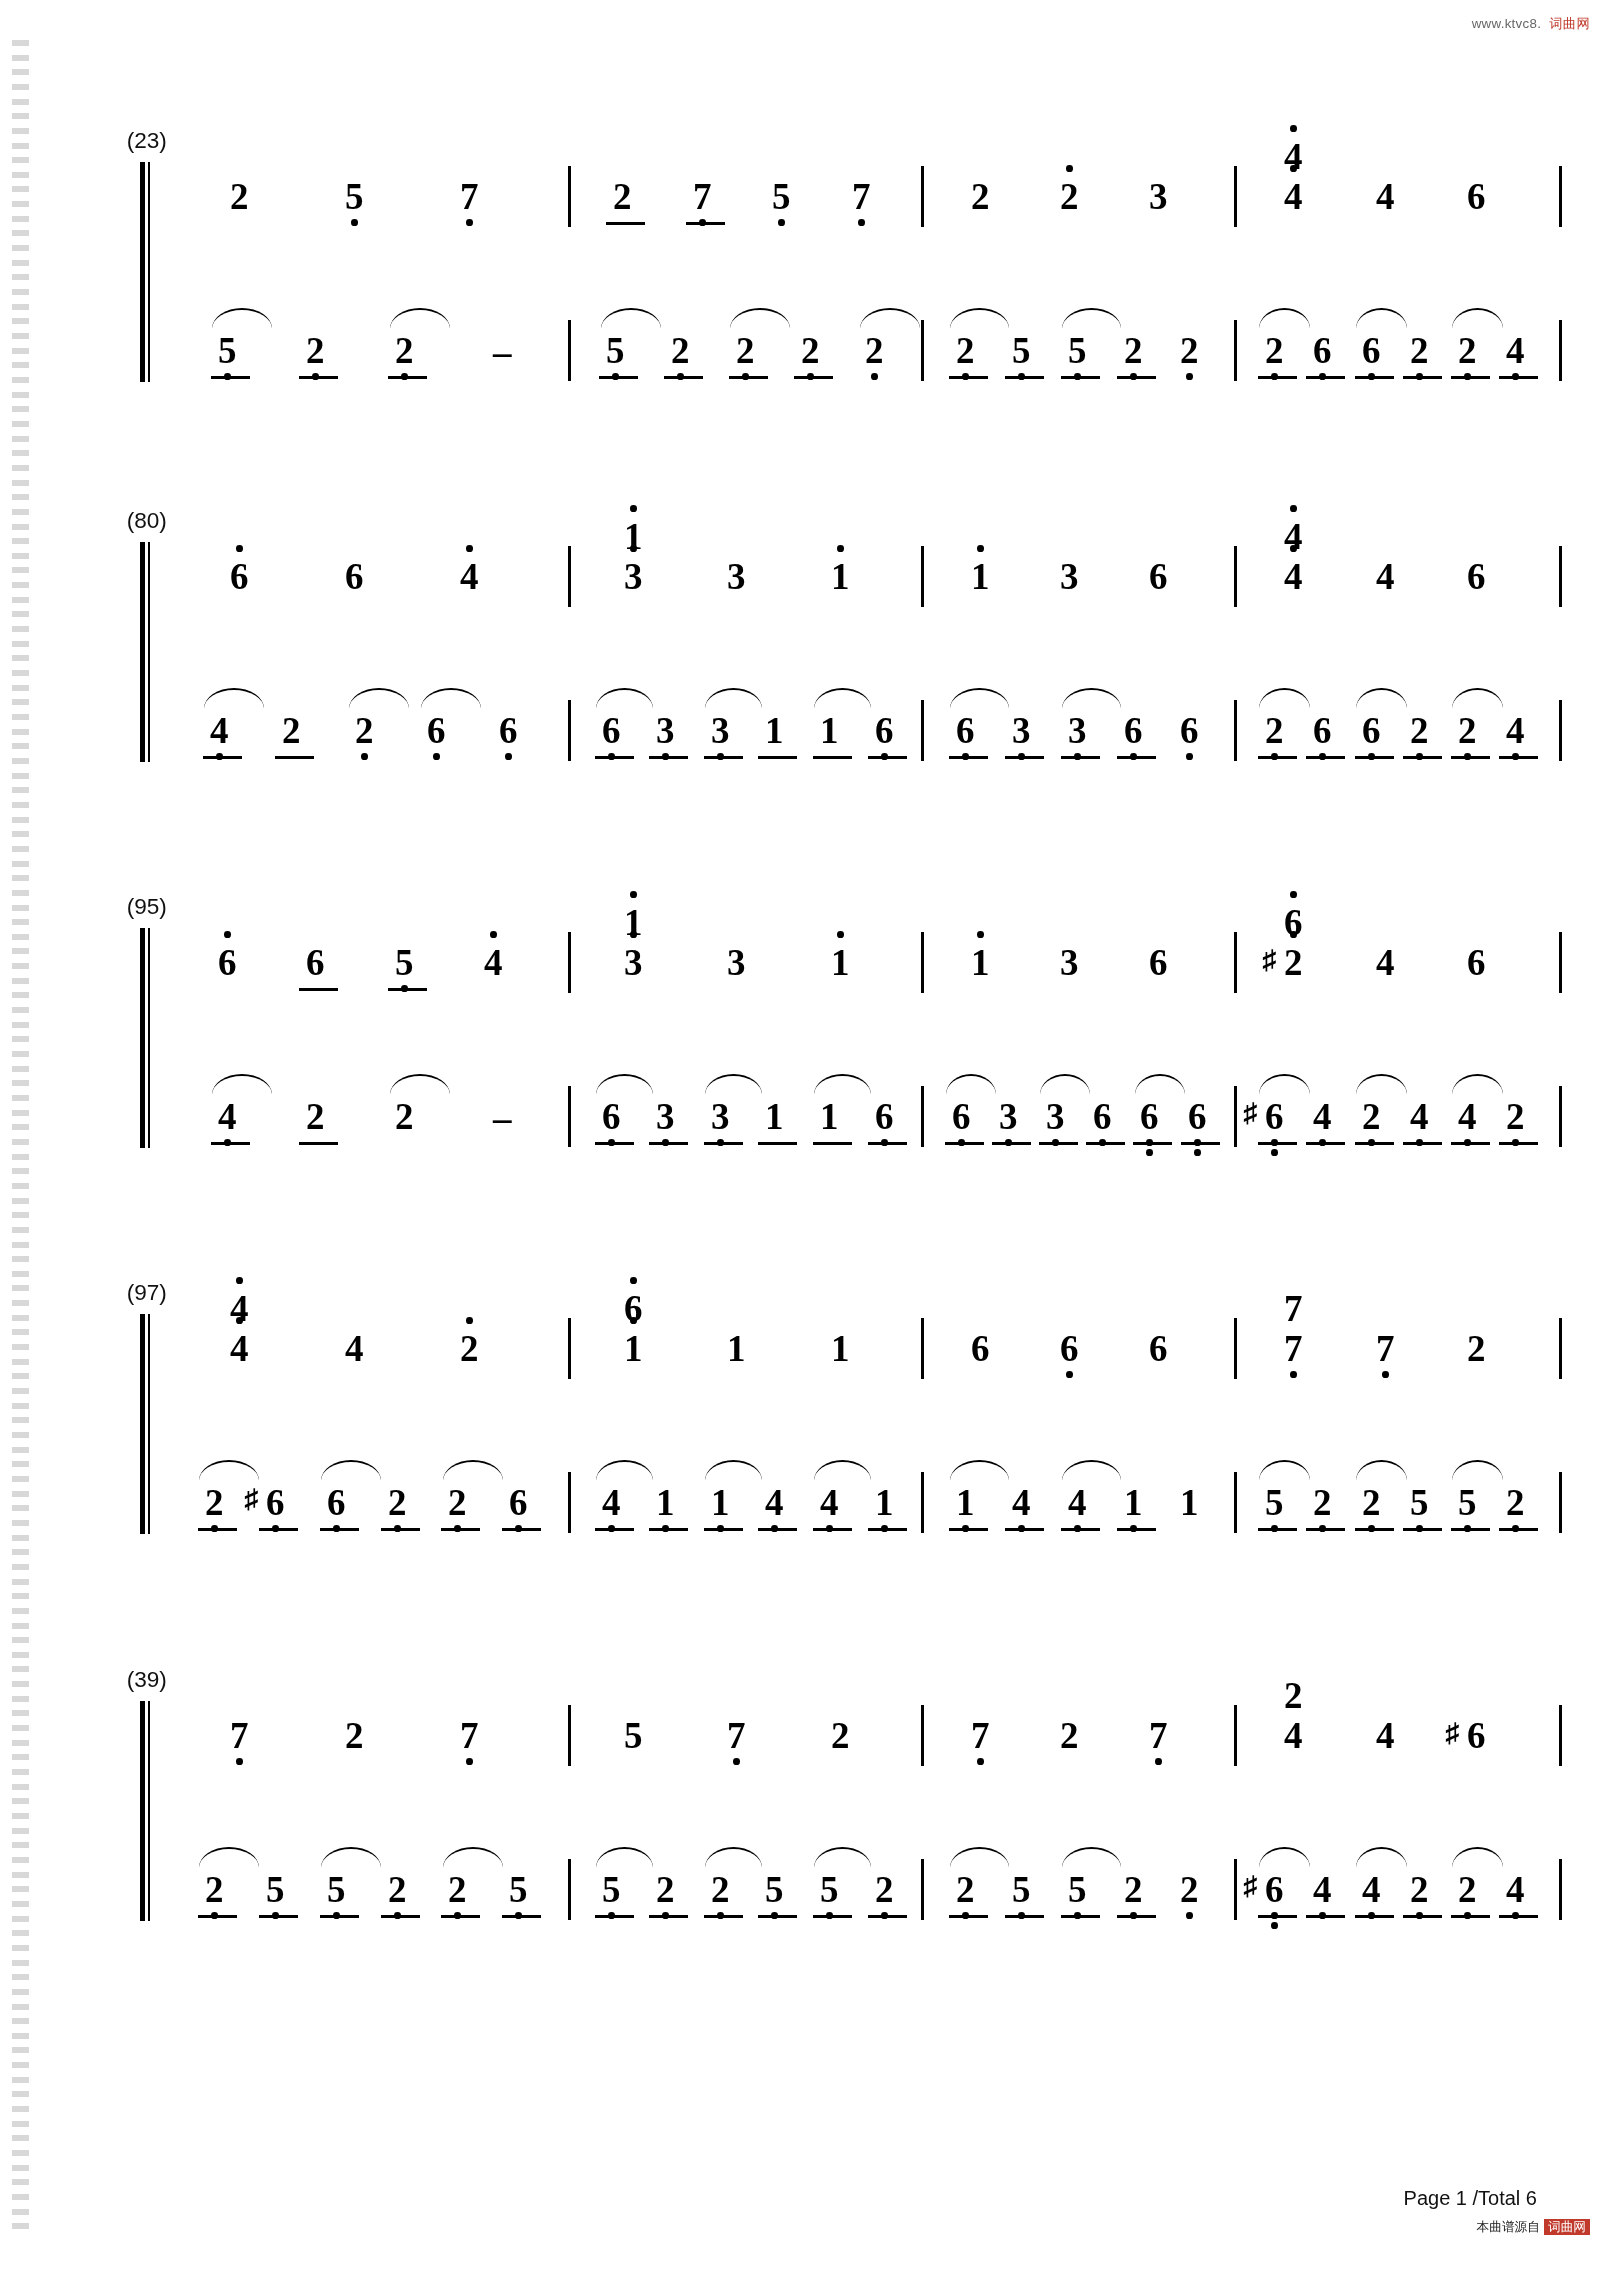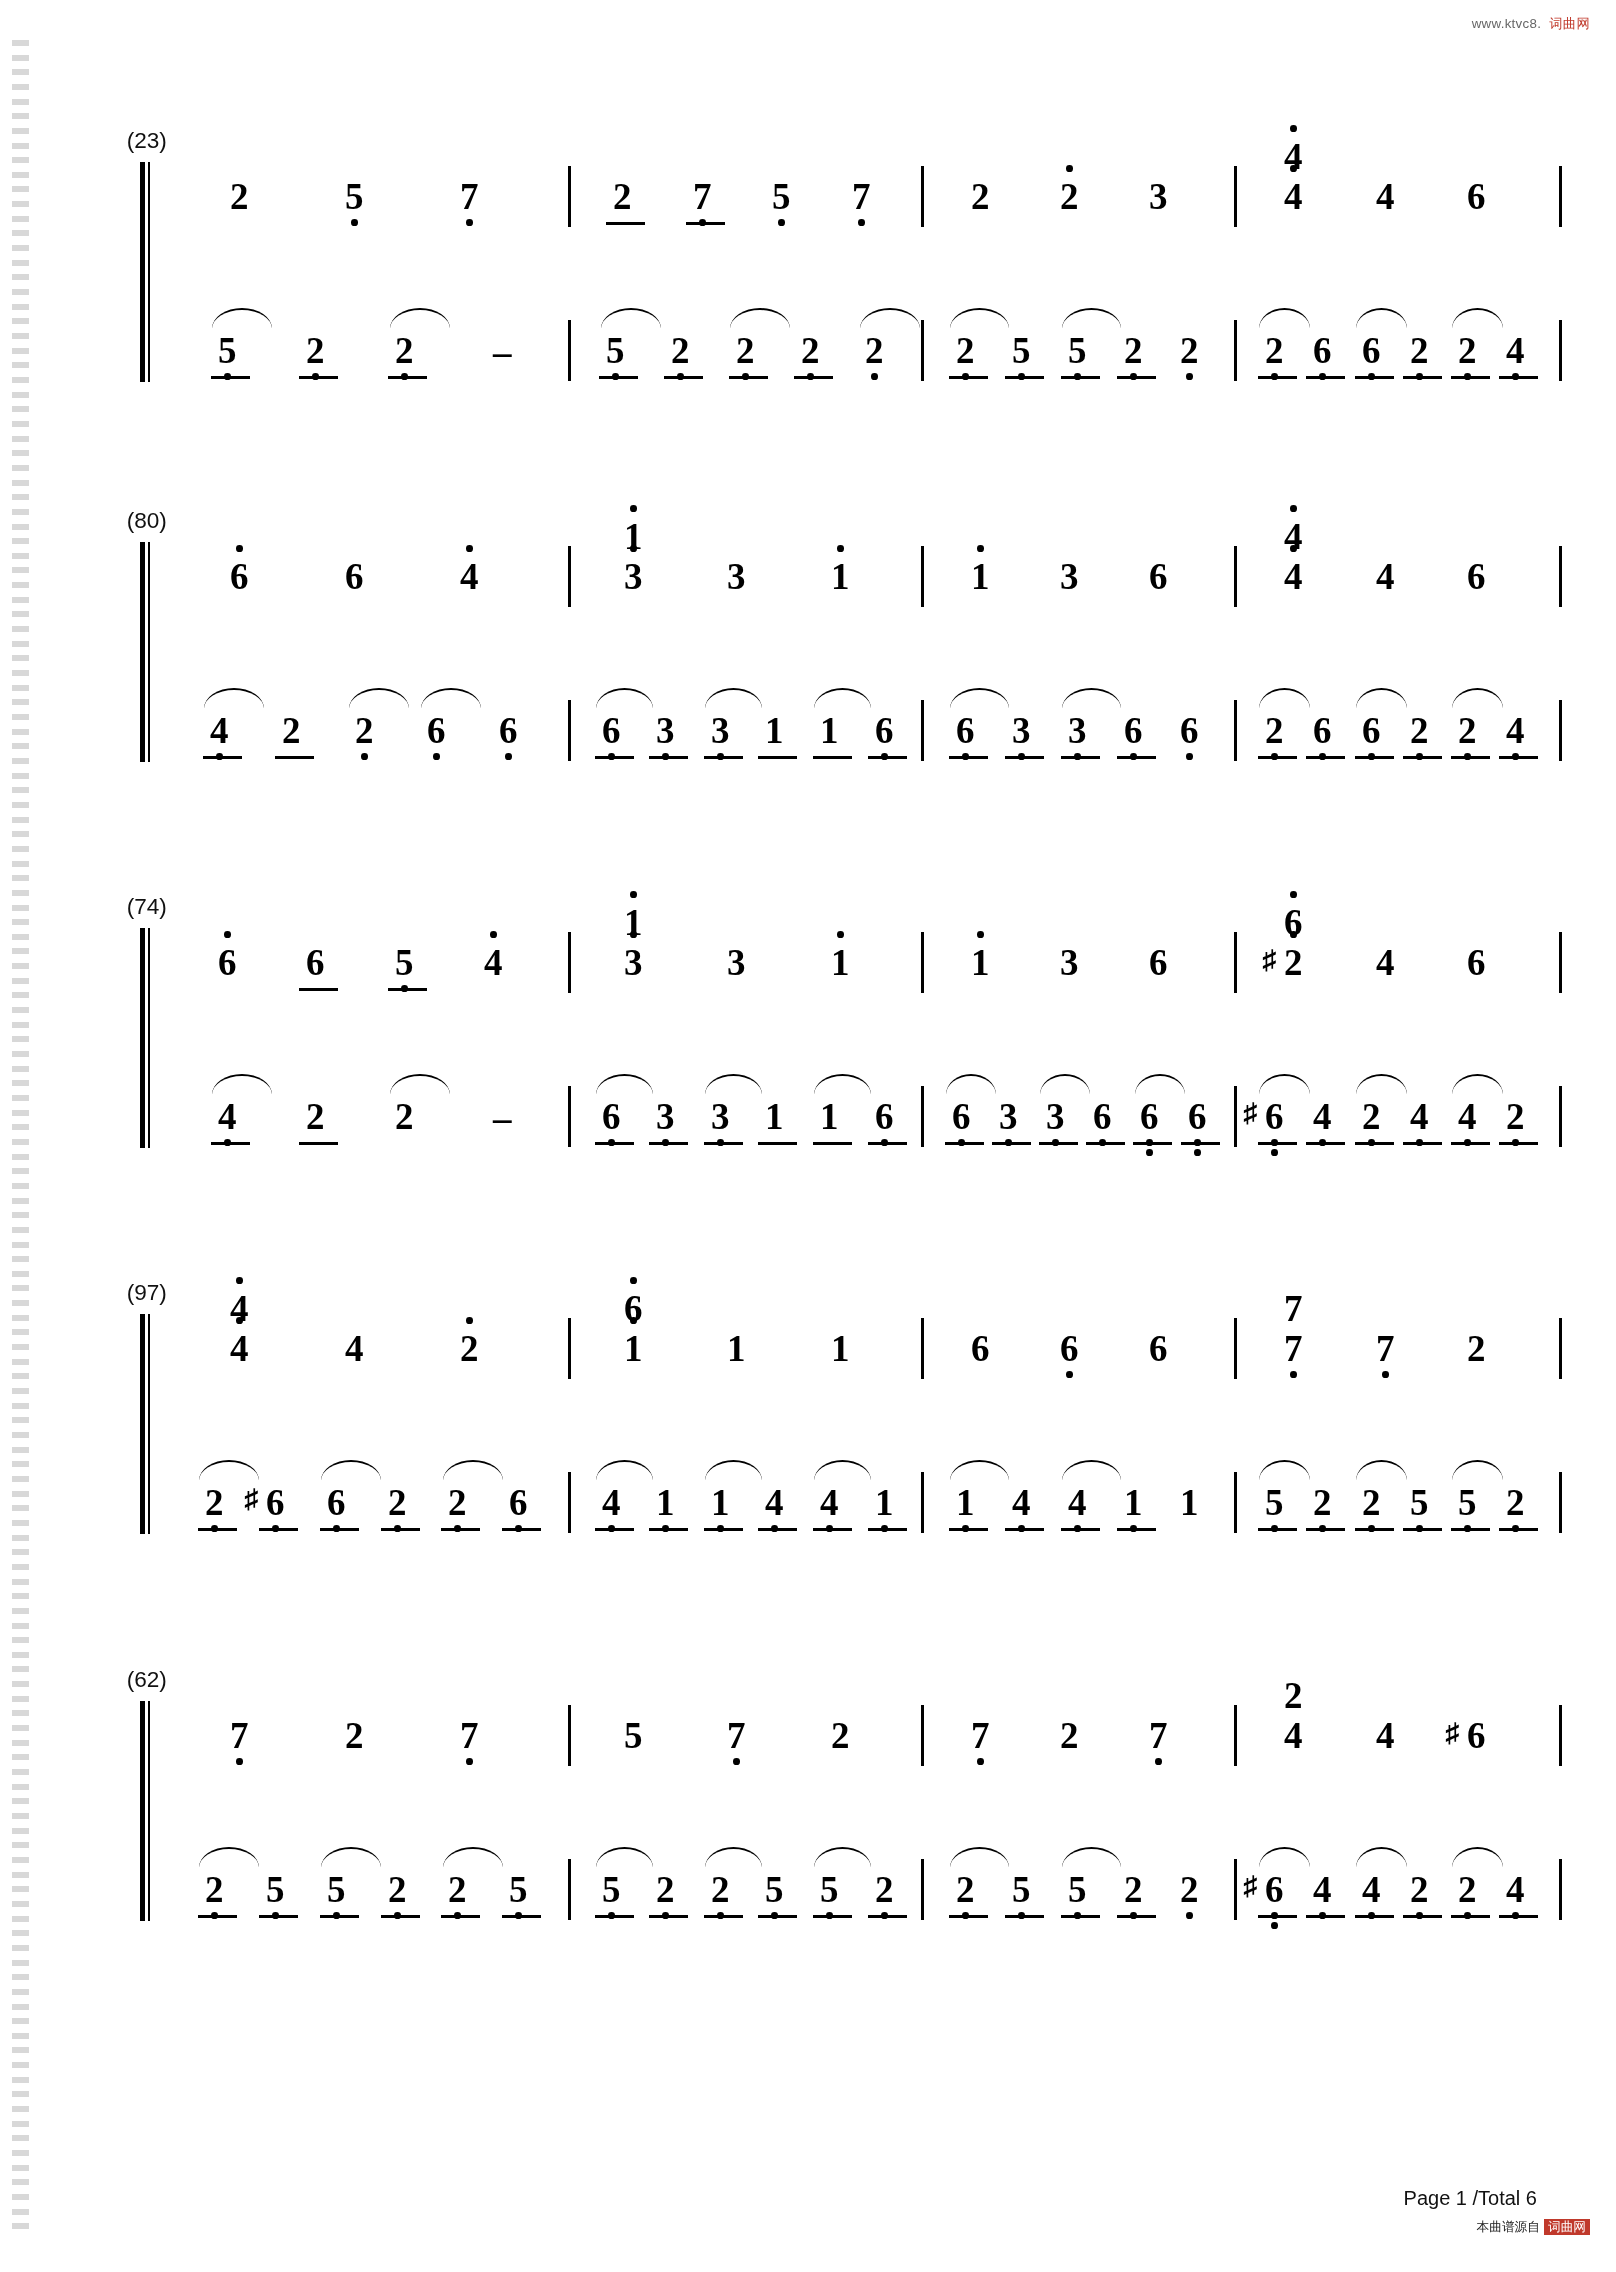--- a/index.html
+++ b/index.html
@@ -517,21 +517,21 @@
           <div class="beam" style="left:1243px; top:56px; width:39px;"></div>
           <div class="note" style="left:1307px; top:12px;">2<span class="dot-below"></span></div>
           <div class="beam" style="left:1291px; top:56px; width:39px;"></div>
           <div class="slur" style="left:1292px; top:-12px; width:51px;"></div>
           <div class="note" style="left:1355px; top:12px;">4<span class="dot-below"></span></div>
           <div class="beam" style="left:1339px; top:56px; width:39px;"></div>
           <div class="barline" style="left:1399px; top:0; height:61px;"></div>
         </div>
       </div>
       <div class="system" style="top: 919px;">
-        <div class="sys-label">(74)</div>
+        <div class="sys-label">(95)</div>
         <div class="brace">
           <div class="bar-thick"></div>
           <div class="bar-thin"></div>
         </div>
         <div class="staffrow upper">
           <div class="note" style="left:67px; top:12px;">6<span class="dot-above"></span></div>
           <div class="note" style="left:155px; top:12px;">6</div>
           <div class="beam" style="left:139px; top:56px; width:39px;"></div>
           <div class="note" style="left:244px; top:12px;">5<span class="dot-below"></span></div>
           <div class="beam" style="left:228px; top:56px; width:39px;"></div>
@@ -696,21 +696,21 @@
           <div class="beam" style="left:1243px; top:56px; width:39px;"></div>
           <div class="note" style="left:1307px; top:12px;">5<span class="dot-below"></span></div>
           <div class="beam" style="left:1291px; top:56px; width:39px;"></div>
           <div class="slur" style="left:1292px; top:-12px; width:51px;"></div>
           <div class="note" style="left:1355px; top:12px;">2<span class="dot-below"></span></div>
           <div class="beam" style="left:1339px; top:56px; width:39px;"></div>
           <div class="barline" style="left:1399px; top:0; height:61px;"></div>
         </div>
       </div>
       <div class="system" style="top: 1692px;">
-        <div class="sys-label">(62)</div>
+        <div class="sys-label">(39)</div>
         <div class="brace">
           <div class="bar-thick"></div>
           <div class="bar-thin"></div>
         </div>
         <div class="staffrow upper">
           <div class="note" style="left:79px; top:12px;">7<span class="dot-below"></span></div>
           <div class="note" style="left:194px; top:12px;">2</div>
           <div class="note" style="left:309px; top:12px;">7<span class="dot-below"></span></div>
           <div class="barline" style="left:408px; top:0; height:61px;"></div>
           <div class="note" style="left:473px; top:12px;">5</div>

